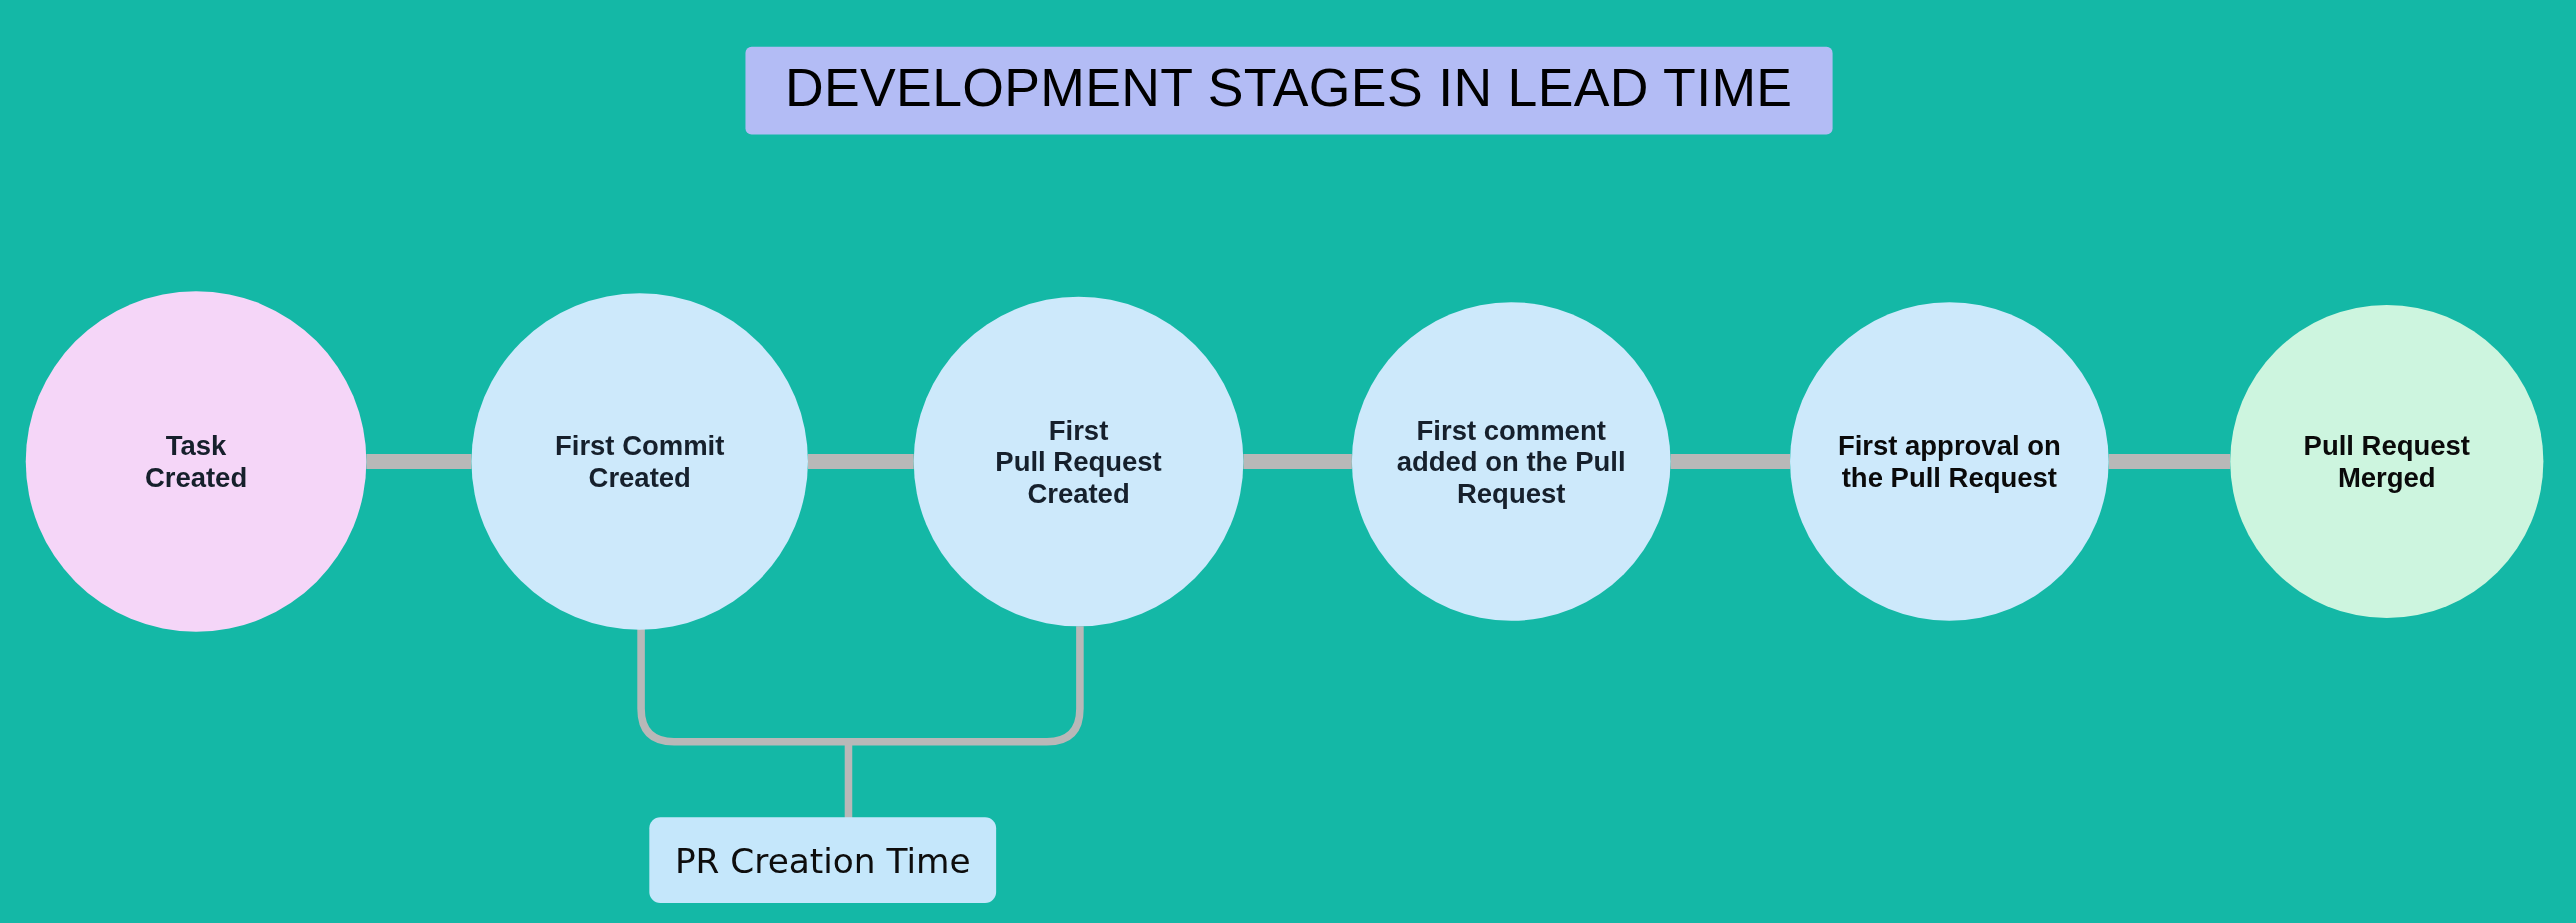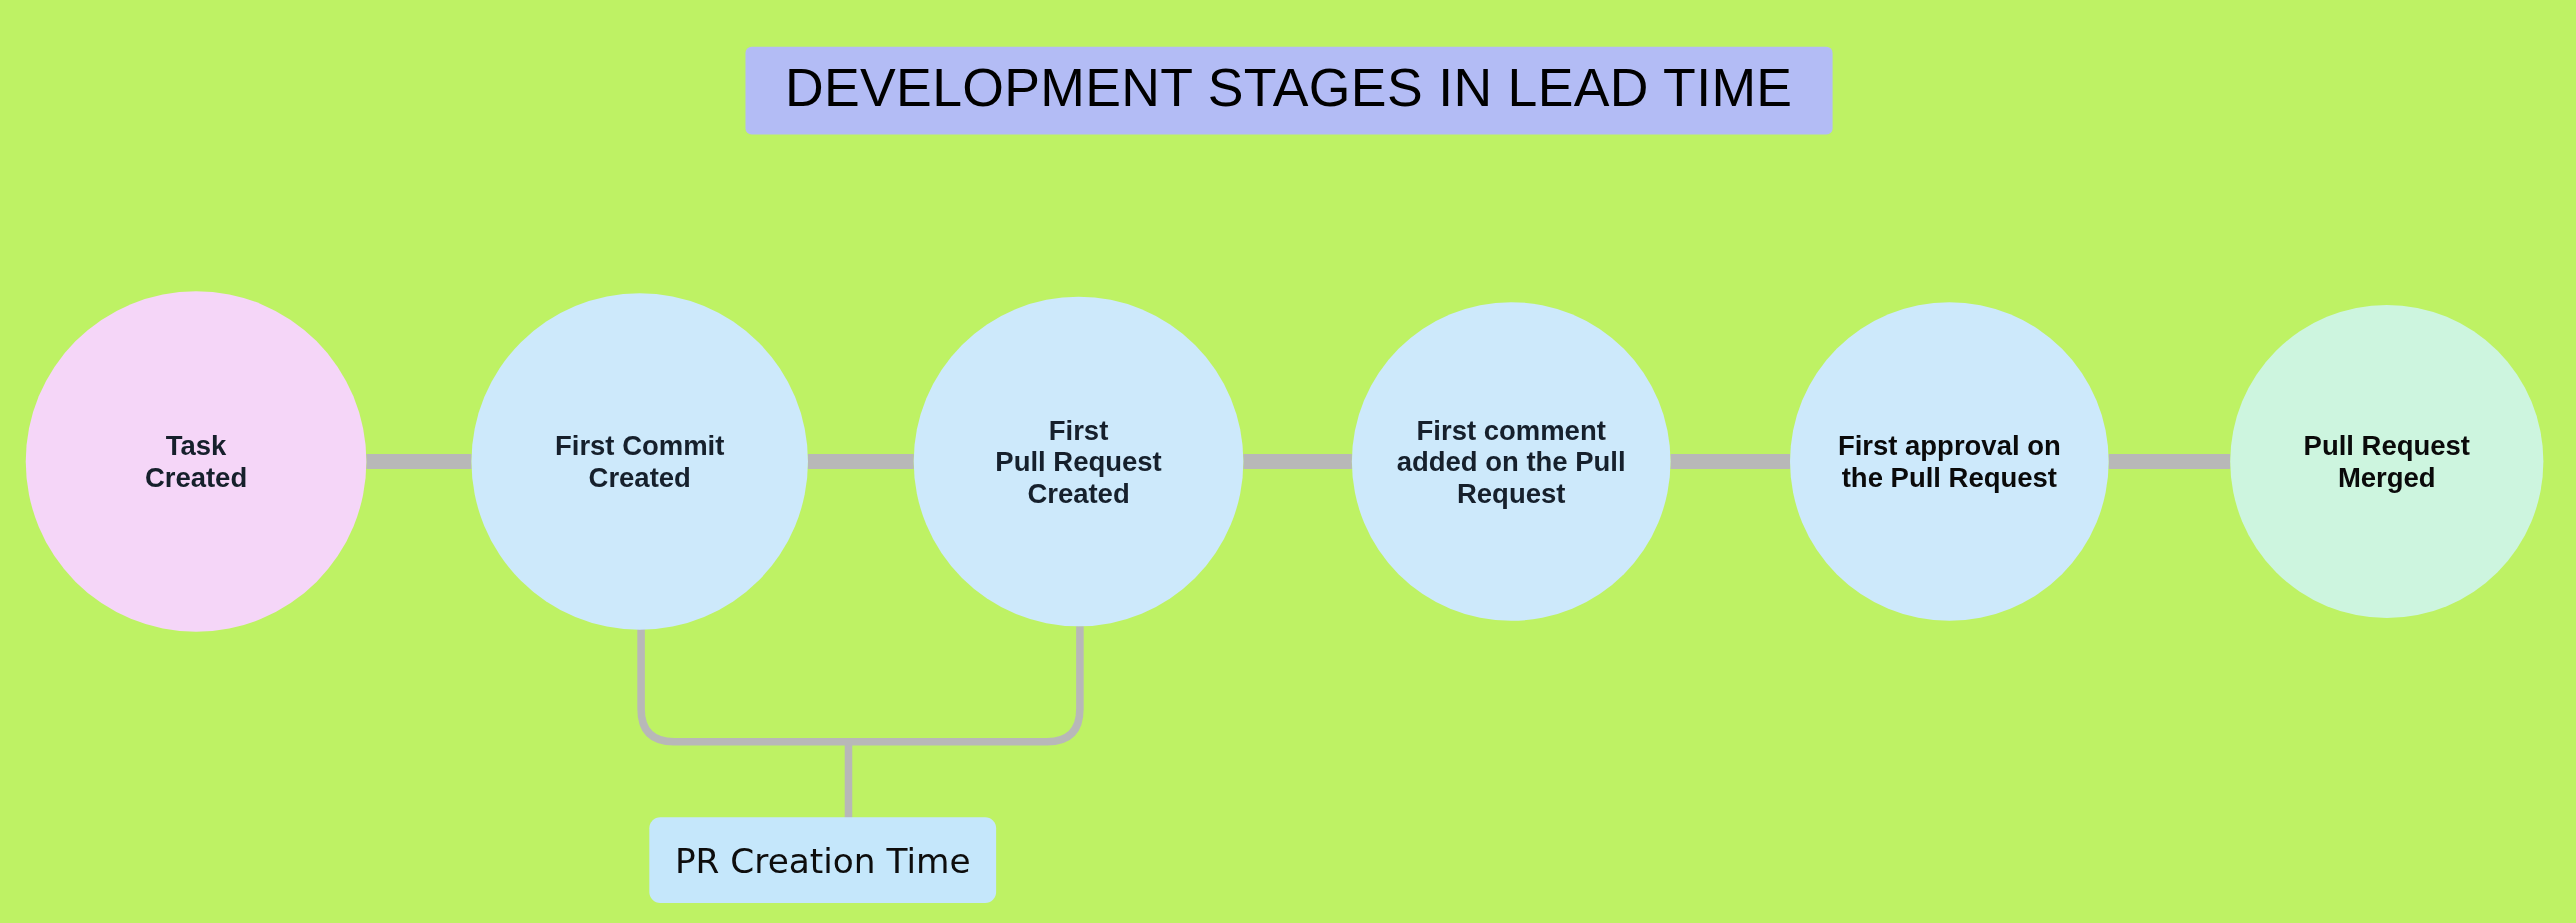--- a/index.html
+++ b/index.html
@@ -48,21 +48,21 @@
     font-weight: 400;
     fill: #0d0d0d;
   }
   .edge-line {
     stroke-linecap: butt;
   }
 </style>
 </head>
 <body style="background: rgb(255, 255, 255);">
 
-<div id="stage" style="background: #bef264; text-align: right;">
+<div id="stage" style="background: #14b8a6; text-align: right;">
   <svg id="diagram" viewBox="0 0 3750 1344" xmlns="http://www.w3.org/2000/svg">
 
     <g>
       <rect id="title-rect" x="1085" y="68" width="1583" height="128" rx="9" ry="9" fill="#b3bcf5"></rect>
       <text id="title-label" x="1876" y="154" text-anchor="middle" class="title-text" fill="#000000" style="font-size: 78px;">DEVELOPMENT STAGES IN LEAD TIME</text>
     </g>
 
     <g id="connectors-group">
         <line x1="533" x2="686" y1="672" y2="672" stroke="#b8b8b8" stroke-width="22" class="edge-line"></line>
         <line x1="1176" x2="1330" y1="672" y2="672" stroke="#b8b8b8" stroke-width="22" class="edge-line"></line>

